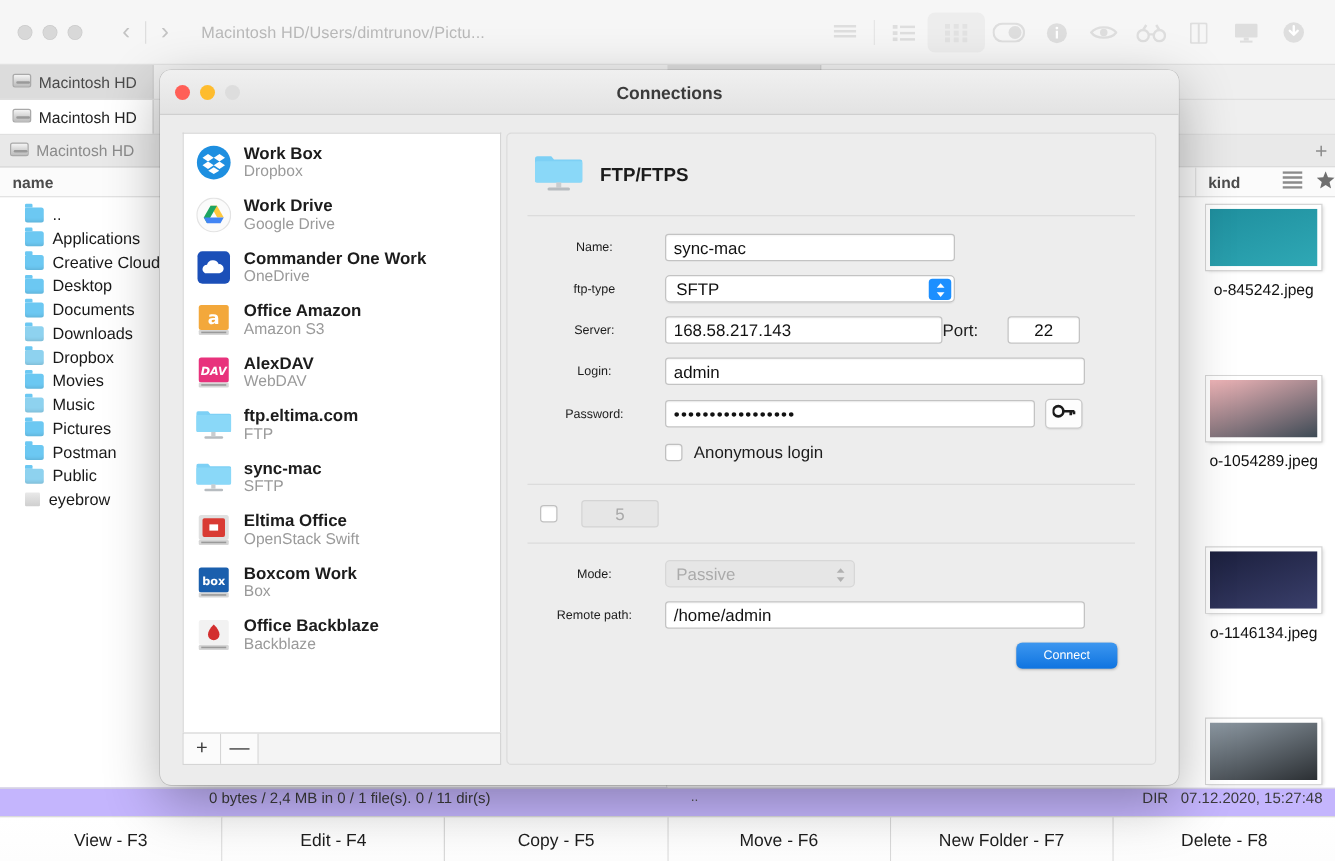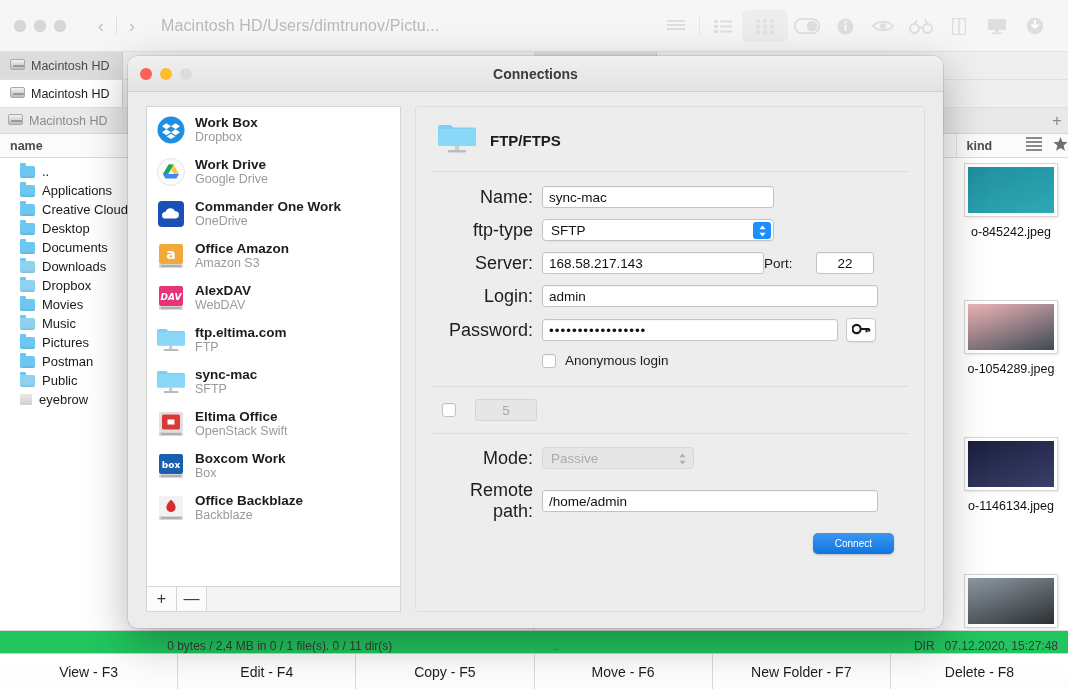--- a/index.html
+++ b/index.html
@@ -28,21 +28,21 @@
     padding: 0 14px;
     position: relative;
   }
   .traffic { display: flex; gap: 8px; align-items: center; margin-right: 20px; }
   .tl { width: 12px; height: 12px; border-radius: 50%; background: #d8d8d8;
         box-shadow: inset 0 0 0 0.5px rgba(0,0,0,0.07); }
   .navarrows { display: flex; align-items: center; gap: 0px; margin-right: 14px; color:#c2c2c2; }
   .navarrows .ar { width: 30px; text-align: center; font-size: 19px; line-height: 1; color:#c3c3c3; }
   .navarrows .sep { width:1px; height:18px; background:#dedede; }
   .bg-path {
-    font-size: 16px; color: #b9b9b9; letter-spacing: 0.1px;
+    font-size: 13px; color: #b9b9b9; letter-spacing: 0.1px;
     white-space: nowrap;
     text-align: center;
   }
   .tb-icons { position: absolute; right: 14px; top: 0; height: 52px; display: flex; align-items: center; gap: 0px; }
   .tbi { width: 38px; height: 30px; display: flex; align-items:center; justify-content:center; color: #dedede; }
   .tbi svg { display:block; }
   .tbi.active-bg { background:#ededed; border-radius:6px; width:46px; height:32px; }
   .tb-sep { width: 1px; height: 20px; background: #e6e6e6; margin: 0 4px; }
 
   
@@ -103,22 +103,22 @@
     position:absolute; width:118px; text-align:center;
   }
   .thumb-img {
     width:92px; height:52px; margin:0 auto; background:#ccc; border:3px solid #fff;
     box-shadow:0 0 0 1px #d6d6d6, 1px 1px 3px rgba(0,0,0,0.18);
   }
   .thumb-name { font-size:12.5px; color:#111; line-height:15px; margin-top:9px; word-break:break-all; }
 
   
   .status-bar {
-    height: 23px; flex:none; background:#22c55e; border-top:1px solid #dadada;
-    display:flex; font-size:12px; color:#3a3a3a; align-items:flex-end;padding-left:17px;
+    height: 23px; flex:none; background:#c4b5fd; border-top:1px solid #dadada;
+    display:flex; font-size:12px; color:#3a3a3a; align-items:flex-start;padding-left:17px;
   }
   .status-bar .sleft { width:50%; text-align:center; }
   .status-bar .sright { width:50%; display:flex; align-items:center; padding:0 10px; }
   .status-bar .sright .nm { flex:1; font-size:11px; color:#555; }
   .status-bar .sright .kind { margin-right:10px; }
 
   
   .fbar { height:36px; flex:none; display:flex; background:#ffffff; border-top:1px solid #cfcfcf; }
   .fkey {
     flex:1; display:flex; align-items:center; justify-content:center;
@@ -142,21 +142,21 @@
   }
   .dlg-title .tls { position:absolute; left:12px; display:flex; gap:8px; }
   .dlg-title .tl2 { width:12px; height:12px; border-radius:50%; }
   .tl-red { background:#ff5f57; }
   .tl-yel { background:#febc2e; }
   .tl-gry { background:#dddddd; }
   .dlg-title .ttl {
     width:100%; text-align:center; font-size:14px; font-weight:bold; color:#3b3b3b;
   }
 
-  .dlg-body { flex:1; display:flex; padding:14px 18px 16px 18px; gap:14px; min-height:0; }
+  .dlg-body { flex:1; display:flex; padding:14px 18px 16px 18px; gap:4px; min-height:0; }
 
   
   .conn-col { width:255px; display:flex; flex-direction:column; flex:none; }
   .conn-list {
     flex:1; background:#ffffff; border:1px solid #d5d5d5; border-bottom:none;
     overflow:hidden; padding-top:2px;
   }
   .conn-item { display:flex; align-items:center; gap:10px; padding:5px 10px; height:42px; }
   .conn-ic { width:28px; height:28px; flex:none; position:relative; }
   .conn-tx { min-width:0; }
@@ -175,21 +175,21 @@
   .detail {
     flex:1; background:#ededed; border:1px solid #dcdcdc; border-radius:4px;
     display:flex; flex-direction:column; min-width:0;
   }
   .det-head { display:flex; align-items:center; gap:14px; padding:14px 0 12px 22px; }
   .det-head .ttl { font-size:15px; font-weight:bold; color:#1c1c1c; }
   .hr { height:1px; background:#dcdcdc; margin:0 16px; }
 
   .form { padding:14px 22px 0 22px; }
   .frm-row { display:flex; align-items:center; margin-bottom:11px; }
-  .lbl { width:104px; text-align:right; padding-right:9px; font-size:18px; color:#1c1c1c; flex:none; }
+  .lbl { width:104px; text-align:center; padding-right:9px; font-size:10px; color:#1c1c1c; flex:none; }
   .inp {
     height:22px; background:#ffffff; border:1px solid #c3c3c3; border-radius:3px;
     font-size:13.5px; color:#111; padding:0 6px; display:flex; align-items:center;
     box-shadow: inset 0 1px 1px rgba(0,0,0,0.04);
   }
   .inp.dim { color:#a8a8a8; background:#e6e6e6; border-color:#d4d4d4; box-shadow:none; }
 
   .select {
     height:22px; background:#ffffff; border:1px solid #c3c3c3; border-radius:4px;
     font-size:13.5px; color:#111; padding:0 28px 0 8px; display:flex; align-items:center;

